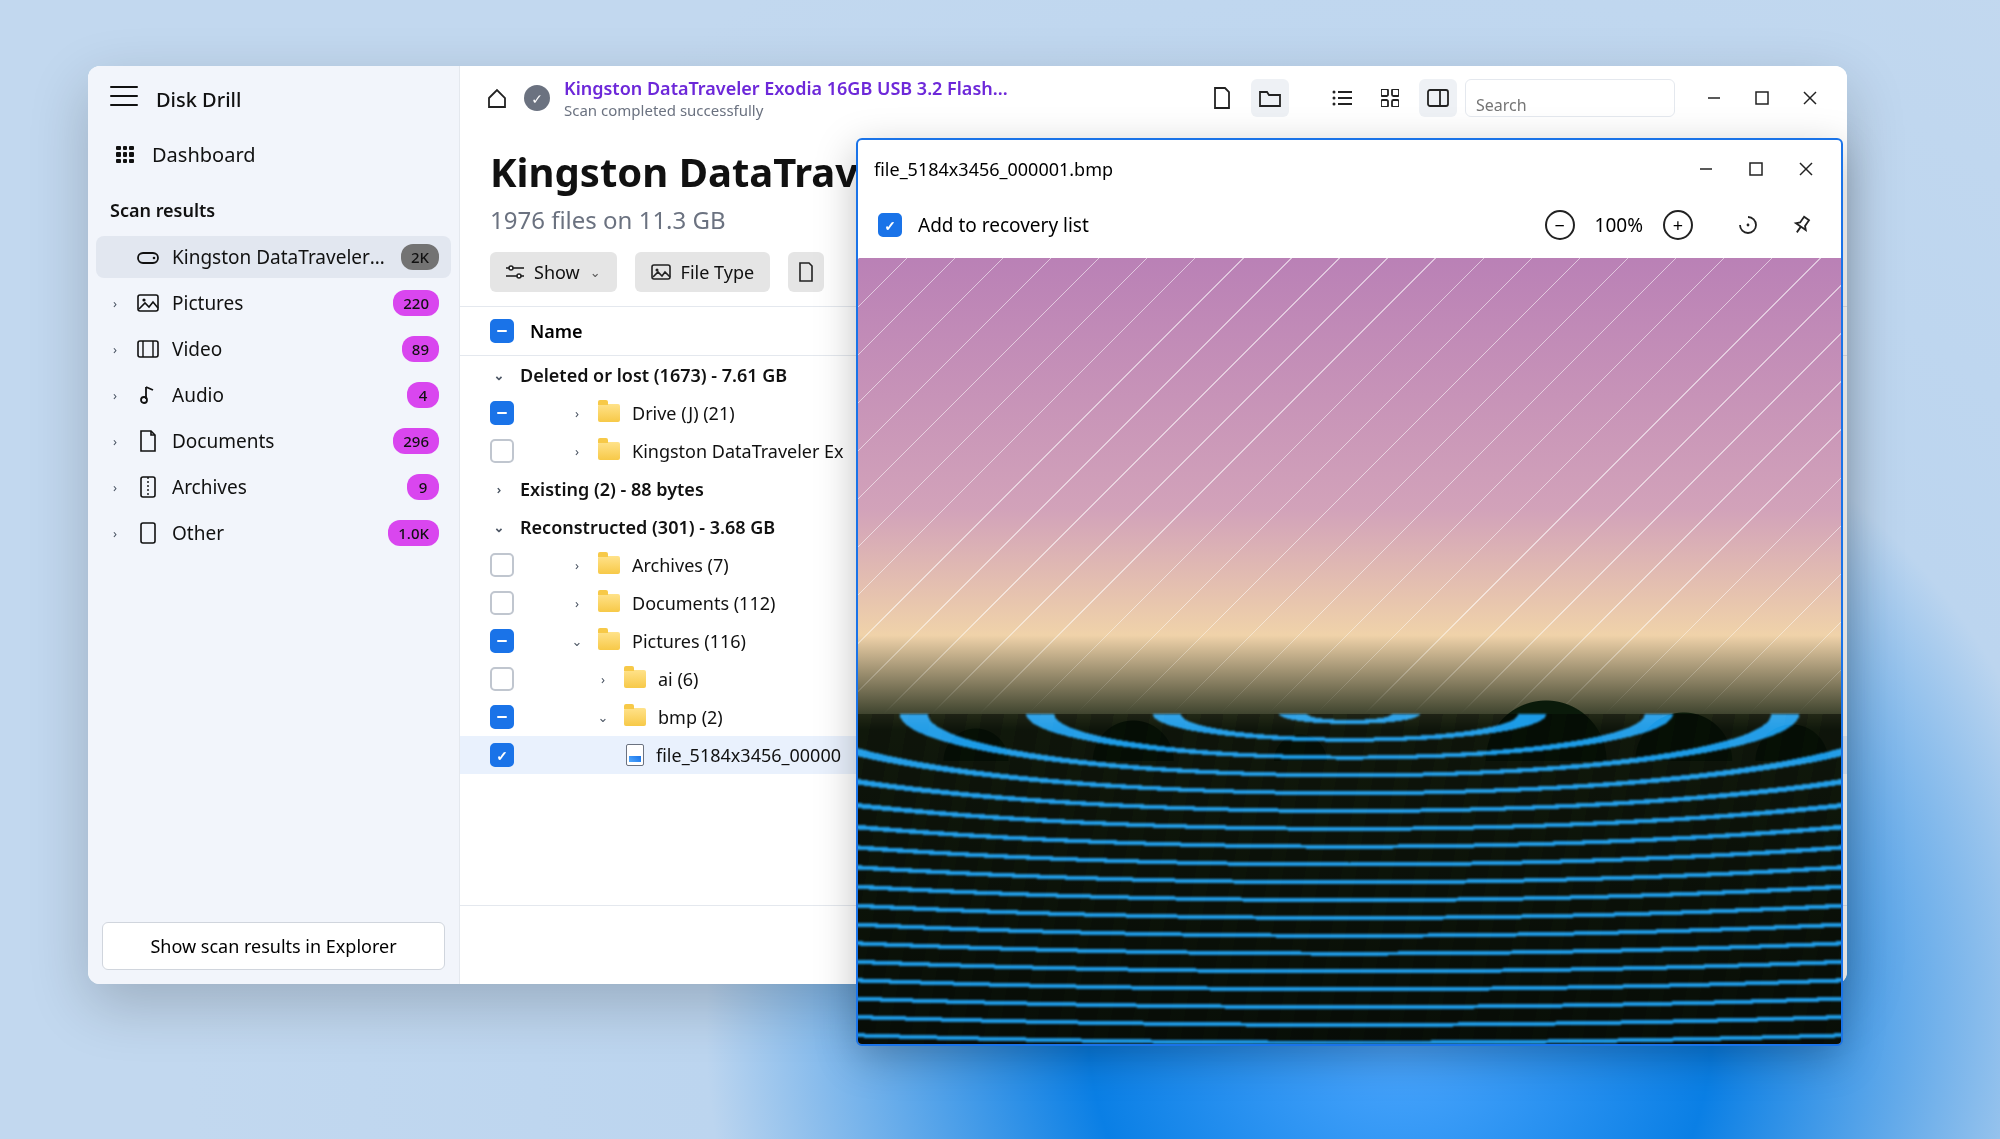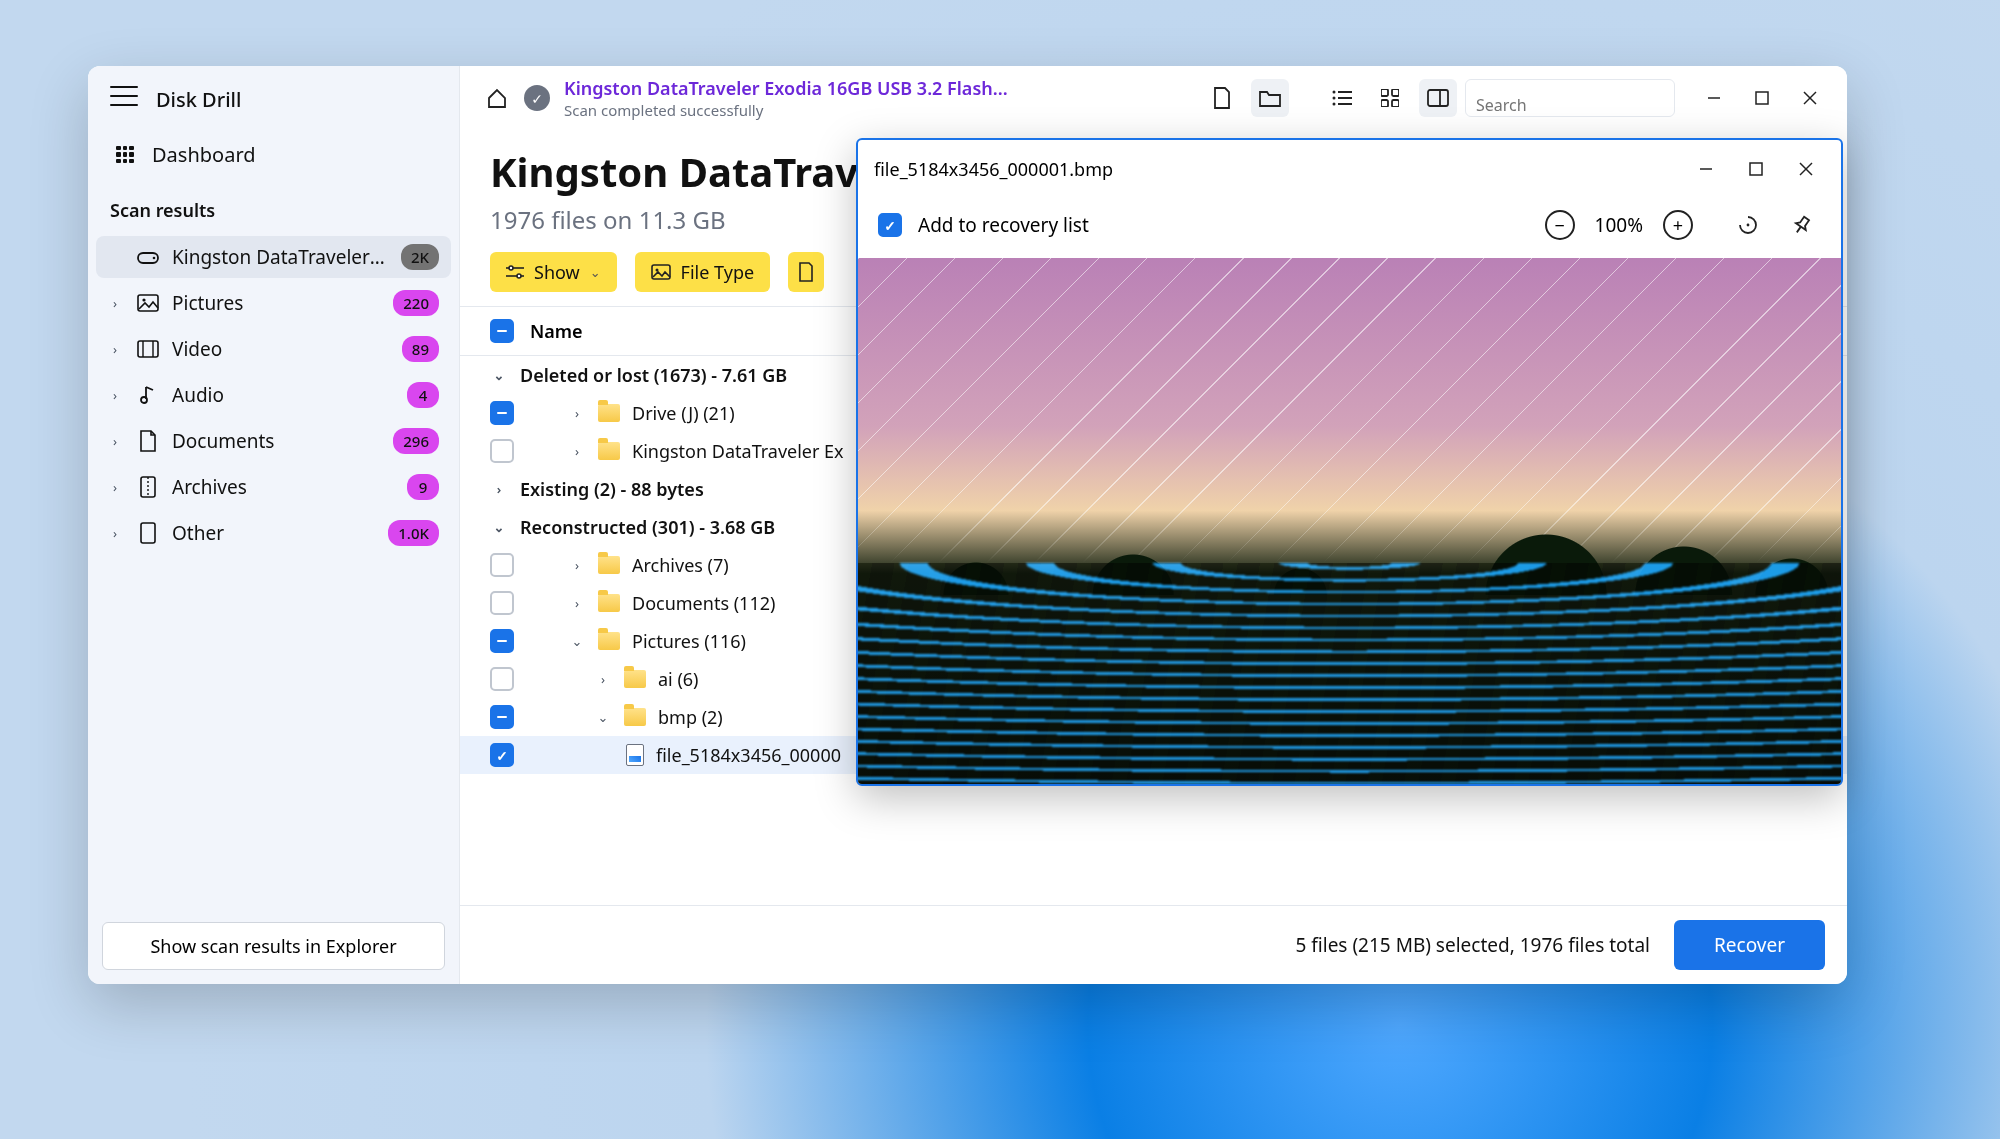--- a/index.html
+++ b/index.html
@@ -51,42 +51,42 @@
 .title-block .t2 { font-size:15px; color:#6b7280; }
 .spacer { flex:1; }
 .toolbar-group { display:flex; gap:10px; }
 .search-box { width:210px; height:38px; border:1px solid #e4e8ee; border-radius:6px; display:flex; align-items:flex-end; padding:0 10px; gap:8px; color:#9aa3ae;}
 .search-box input { border:none; outline:none; flex:1; font-size:16px; background:transparent; color:#111;}
 .wincontrols { display:flex; gap:10px; margin-left:12px;}
 .header-area { padding:18px 30px 16px 30px;}
 .page-title { font-size:40px; font-weight:700; color:#111; }
 .page-subtitle { font-size:24px; color:#6b7280; margin-top:4px;}
 .filter-row { display:flex; gap:18px; padding:0 30px 14px 30px;}
-.filter-btn { display:flex; align-items:center; gap:10px; padding:8px 16px; background:#fde047; border-radius:6px; font-size:18px; color:#111; cursor:pointer;}
+.filter-btn { display:flex; align-items:center; gap:10px; padding:8px 16px; background:#e5e5e5; border-radius:6px; font-size:18px; color:#111; cursor:pointer;}
 .file-list { flex:1; overflow:hidden; border-top:1px solid #e4e8ee;}
 .list-header { display:flex; align-items:center; gap:16px; padding:12px 30px; border-bottom:1px solid #e4e8ee; font-size:18px; font-weight:600;}
 .checkbox { width:24px; height:24px; border:2px solid #c0c6cf; border-radius:5px; display:flex; align-items:center; justify-content:center; flex-shrink:0; cursor:pointer;}
 .checkbox.checked { background:#1a73e8; border-color:#1a73e8; color:#fff; font-size:14px; font-weight:700;}
 .checkbox.indet { background:#1a73e8; border-color:#1a73e8; }
 .checkbox.indet::after { content:""; width:10px; height:2.5px; background:#fff; border-radius:1px;}
 .row { display:flex; align-items:center; gap:12px; padding:7px 30px; font-size:18px; color:#111;}
 .row.group { font-weight:600; }
 .row.selected-row { background:#e9f1fd; }
 .row .indent1 { width:30px; } .row .indent2 { width:56px; } .row .indent4 { width:88px; }
 .exp { width:18px; color:#4b5563; font-size:13px; text-align:center; cursor:pointer;}
 .folder-icon { width:22px; height:18px; background:linear-gradient(180deg,#ffe28a,#f7c948); border-radius:2px; position:relative;}
 .folder-icon::before { content:""; position:absolute; top:-4px; left:0; width:10px; height:5px; background:#f7c948; border-radius:2px 2px 0 0;}
 .file-icon-bmp { width:18px; height:22px; border:1.5px solid #6b7280; border-radius:2px; position:relative; background:#fff;}
 .file-icon-bmp::after{content:""; position:absolute; bottom:3px; left:2px; right:2px; height:6px; background:linear-gradient(45deg,#4fa8ff,#1a73e8);}
 .status-bar { display:flex; align-items:center; gap:24px; padding:14px 22px; border-top:1px solid #e4e8ee; justify-content:flex-end;}
 .status-text { font-size:19px; color:#111;}
 .recover-btn { background:#1a73e8; color:#fff; border:none; padding:12px 40px; font-size:19px; border-radius:6px; cursor:pointer;}
 
 .preview-window {
-  position:absolute; left:856px; top:138px; width:987px; height:648px;
+  position:absolute; left:856px; top:138px; width:987px; height:908px;
   background:#fff; border:2px solid #1a73e8; border-radius:6px;
   box-shadow:0 12px 40px rgba(0,0,0,.25);
   display:flex; flex-direction:column; overflow:hidden;
 }
 .preview-titlebar { display:flex; align-items:center; padding:10px 16px; gap:12px; font-size:18px;}
 .preview-toolbar { display:flex; align-items:center; padding:8px 20px 14px 20px; gap:16px; font-size:19px;}
 .zoom-group { display:flex; align-items:center; gap:20px; margin-left:auto; margin-right:20px; }
 .circ-btn { width:30px; height:30px; border:2px solid #222; border-radius:50%; display:flex; align-items:center; justify-content:center; font-size:18px; cursor:pointer;}
 .preview-image { flex:1; background:
   linear-gradient(180deg, rgba(182,122,178,.95) 0%, rgba(205,152,178,.9) 32%, rgba(239,208,165,.95) 48%, rgba(24,36,18,.98) 60%, rgba(14,24,14,1) 100%);

